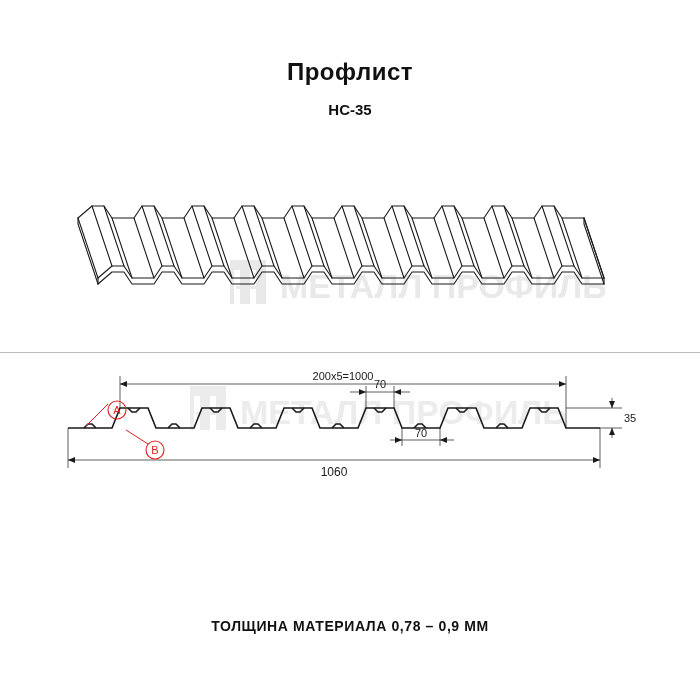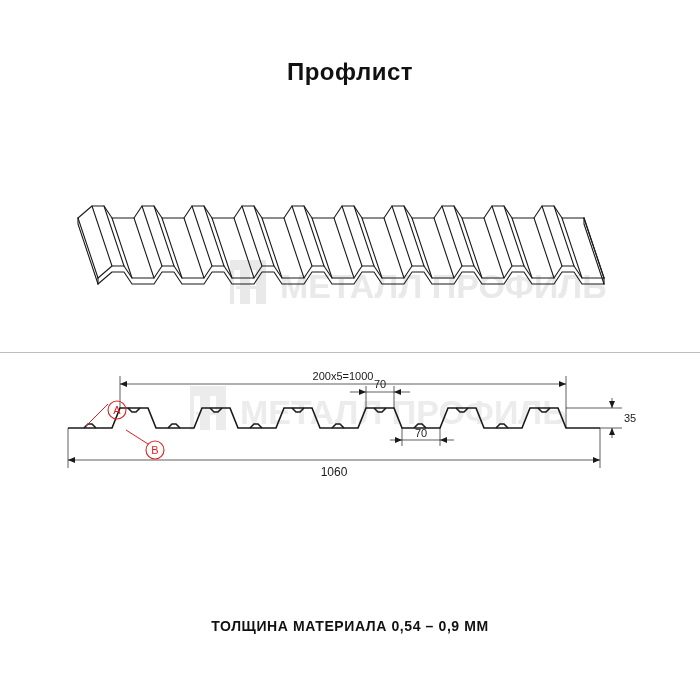--- a/index.html
+++ b/index.html
@@ -83,20 +83,21 @@
   }
   svg { display: block; overflow: visible; }
   text { font-family: "Liberation Sans", sans-serif; }
 </style>
 </head>
 <body>
 
 <div class="page">
 
   <div class="title">Профлист</div>
+  <div class="subtitle">НС-35</div>
 
   <div class="watermark wm1">
     <svg width="300" height="80" viewBox="0 0 300 80" aria-hidden="true">
       <g fill="#e9e9e9">
         <path d="M2 18 h36 v44 h-10 v-34 h-6 v34 h-10 v-34 h-6 v34 h-4 z"></path>
         <rect x="8" y="44" width="22" height="3"></rect>
       </g>
       <text x="52" y="56" font-size="34" font-weight="bold" fill="#e9e9e9">МЕТАЛЛ ПРОФИЛЬ</text>
     </svg>
   </div>
@@ -253,15 +254,15 @@
       </g>
 
       <g>
         <circle cx="95" cy="90" r="9" fill="none" stroke="#e02020" stroke-width="1.1"></circle>
         <text x="95" y="94" font-size="11" fill="#e02020" text-anchor="middle">B</text>
         <path d="M88,84 L66,70" stroke="#e02020" stroke-width="1" fill="none"></path>
       </g>
     </svg>
   </div>
 
-  <div class="footer">ТОЛЩИНА МАТЕРИАЛА 0,54 – 0,9 ММ</div>
+  <div class="footer">ТОЛЩИНА МАТЕРИАЛА 0,78 – 0,9 ММ</div>
 
 </div>
 
 </body></html>

